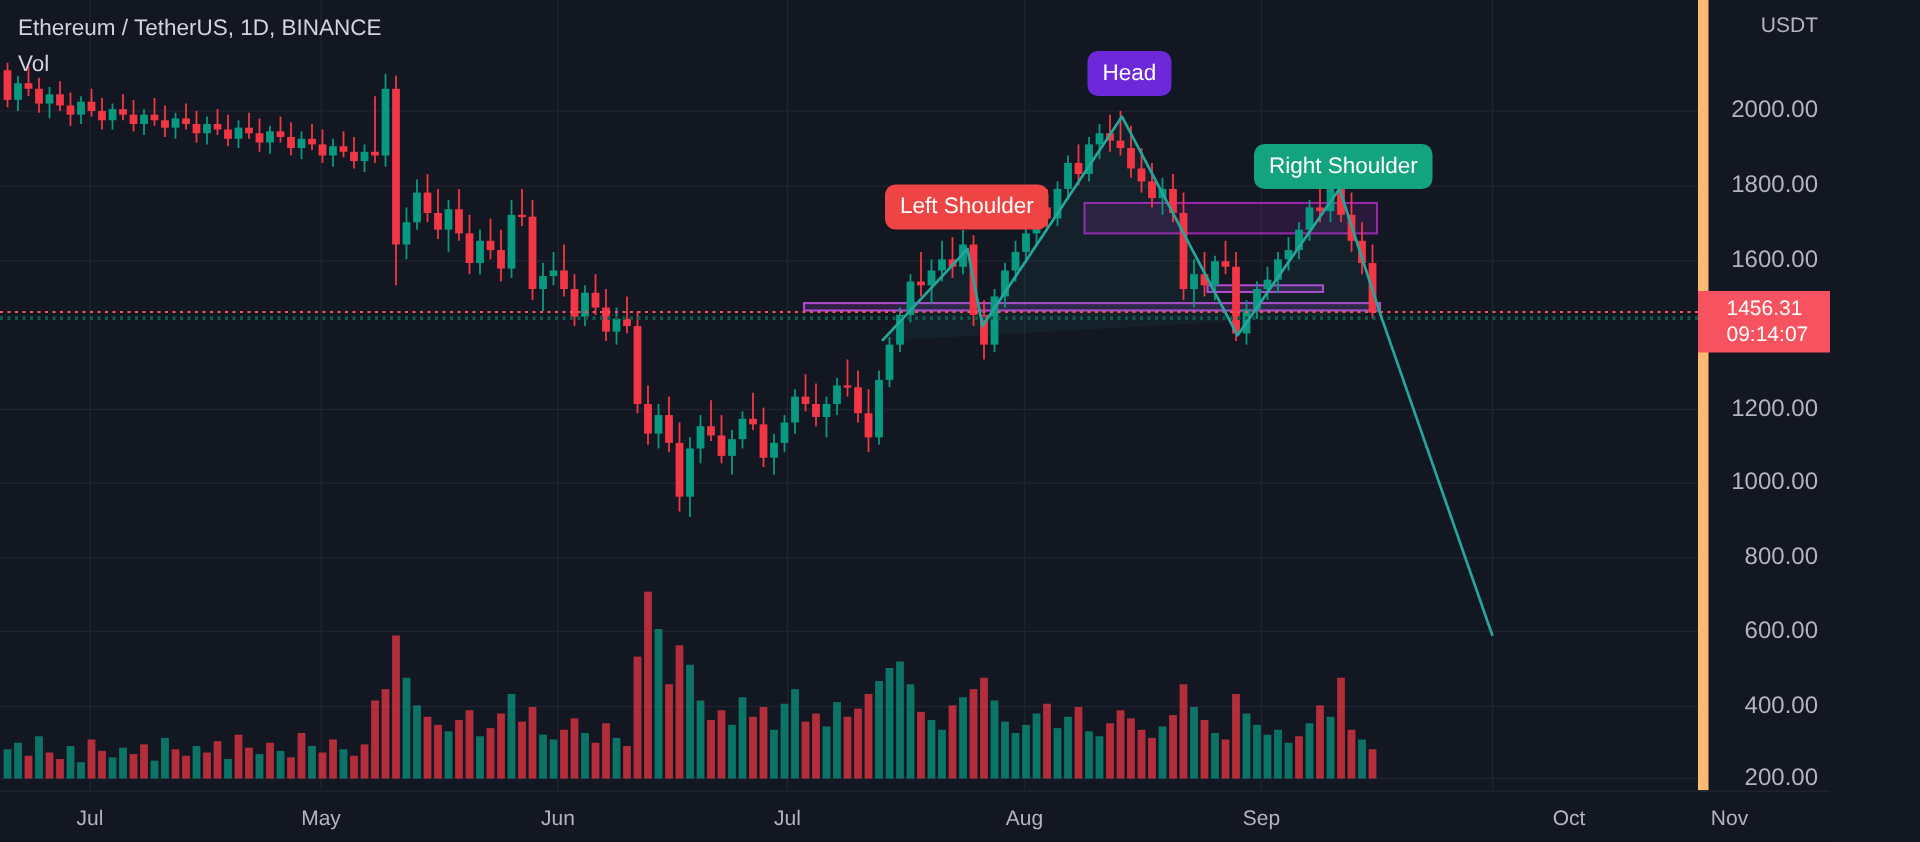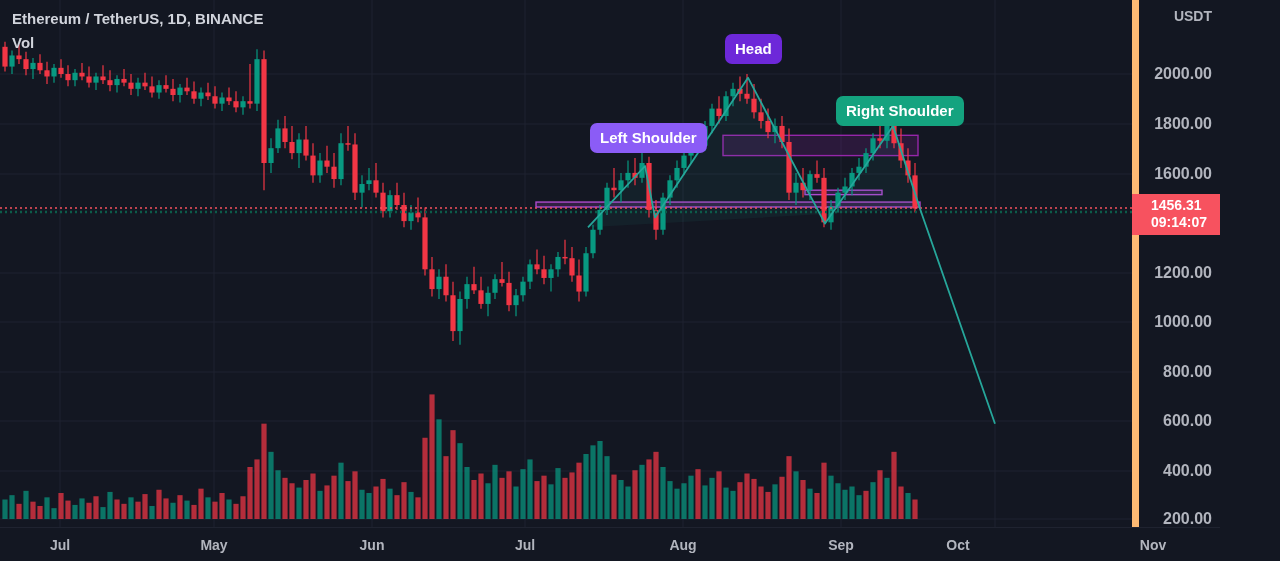--- a/index.html
+++ b/index.html
@@ -6,21 +6,20 @@
   html, body {
     margin: 0; padding: 0;
     background: #131722;
     font-family: "Liberation Sans", sans-serif;
   }
   #app {
     position: relative;
     width: 1220px; height: 561px;
     background: #131722;
     overflow: hidden;
-    font-weight: bold;
   }
   
   #plot {
     position: absolute;
     left: 0; top: 0;
     width: 1192px; height: 527px;
     overflow: hidden;
   }
   #plot svg, #price-axis svg, #time-axis svg { display: block; }
 
@@ -547,21 +546,21 @@
         </g>
       </svg>
   </div>
 
   <div id="legend">
     <div class="sym">Ethereum / TetherUS, 1D, BINANCE</div>
     <div class="vol">Vol</div>
   </div>
 
   <div id="labels-layer">
-      <div class="pattern-label" style="left: 590px; top: 123px; background: #8b5cf6;">Left Shoulder</div>
+      <div class="pattern-label" style="left: 590px; top: 123px; background: #ef4444;">Left Shoulder</div>
       <div class="pattern-label" style="left: 725px; top: 34px; background: #6d28d9;">Head</div>
       <div class="pattern-label" style="left: 836px; top: 96px; background: rgb(20, 163, 127);">Right Shoulder</div>
     </div>
 
   <div id="price-axis">
     <div id="axis-unit">USDT</div>
     <div id="price-ticks">
         <div class="price-tick" style="top: 67px;">2000.00</div>
         <div class="price-tick" style="top: 117px;">1800.00</div>
         <div class="price-tick" style="top: 167px;">1600.00</div>
@@ -579,18 +578,18 @@
   </div>
 
   <div id="time-axis">
     <div id="time-ticks">
         <div class="time-tick" style="left: 60px;">Jul</div>
         <div class="time-tick" style="left: 214px;">May</div>
         <div class="time-tick" style="left: 372px;">Jun</div>
         <div class="time-tick" style="left: 525px;">Jul</div>
         <div class="time-tick" style="left: 683px;">Aug</div>
         <div class="time-tick" style="left: 841px;">Sep</div>
-        <div class="time-tick" style="left: 958px;">Oct</div>
+        <div class="time-tick" style="left: 1046px;">Oct</div>
         <div class="time-tick" style="left: 1153px;">Nov</div>
       </div>
   </div>
 
 </div>
 
 </body></html>

